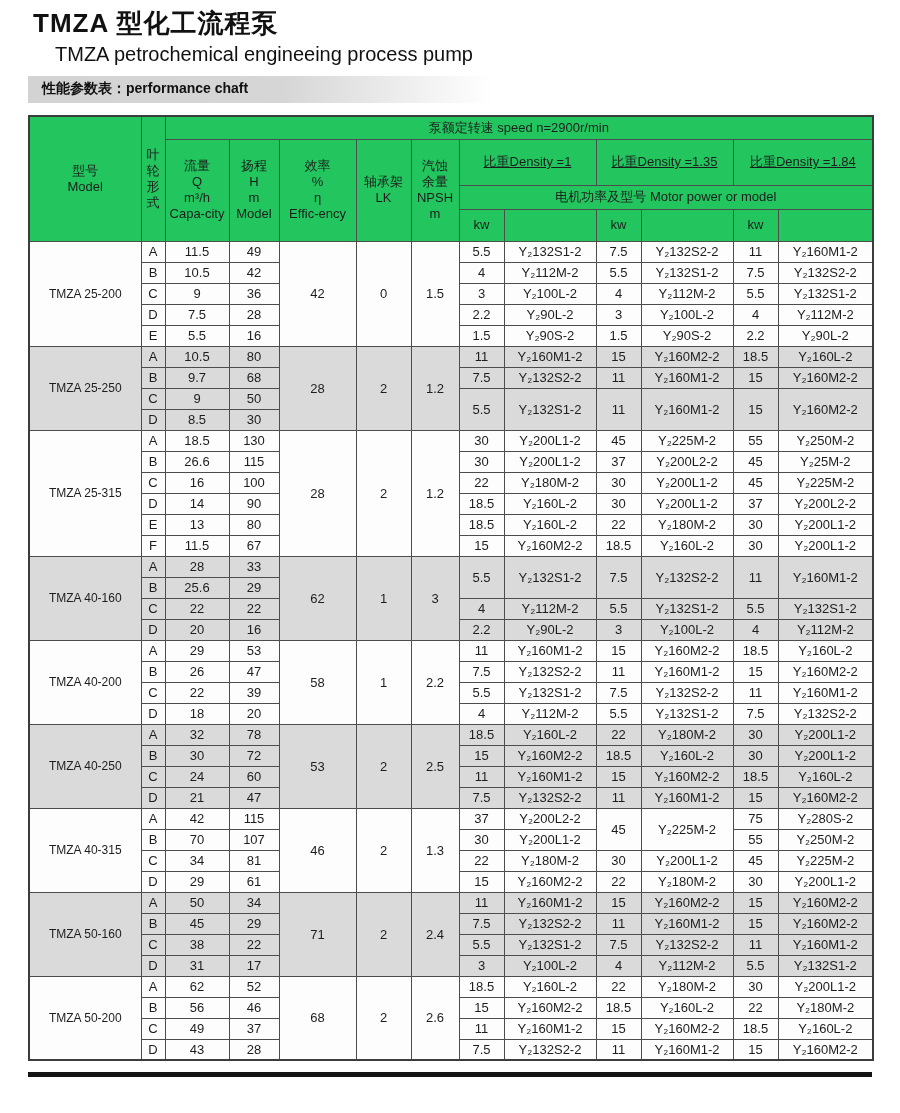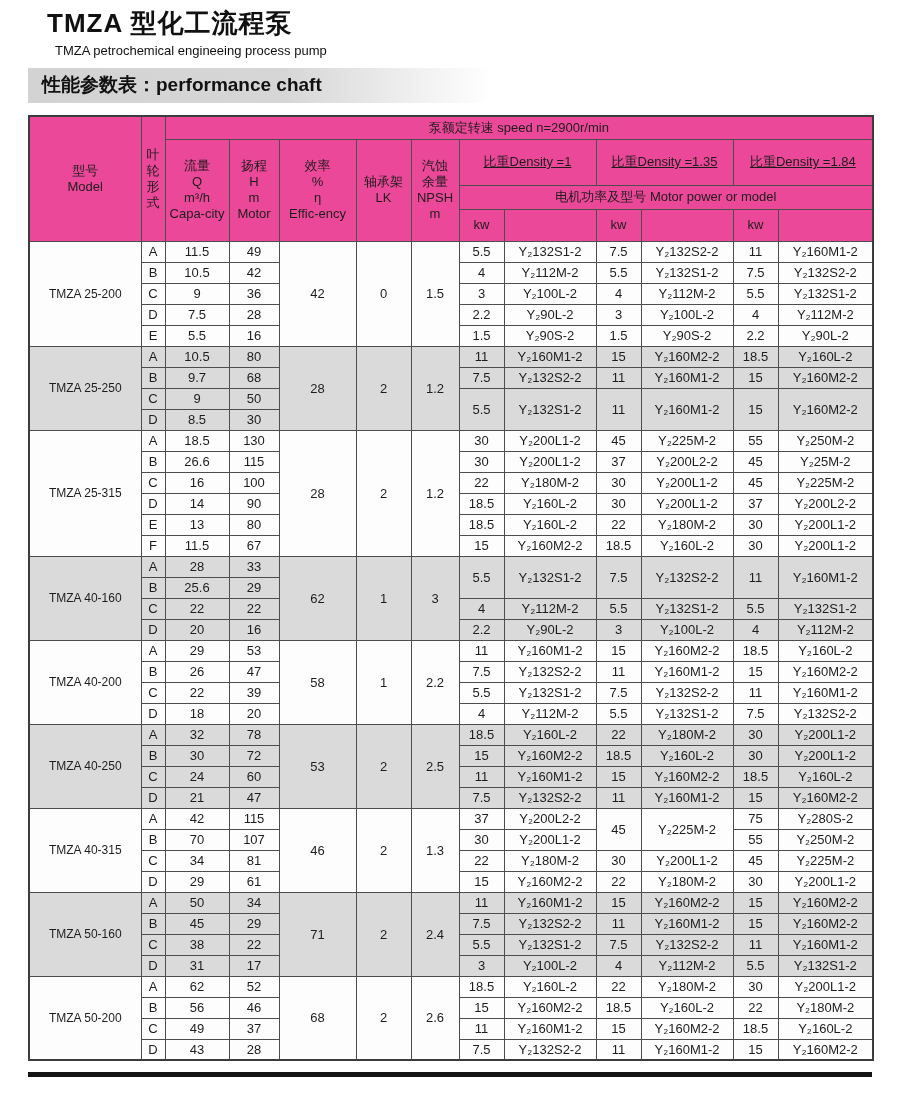--- a/index.html
+++ b/index.html
@@ -2,38 +2,38 @@
 <html><head>
 <meta charset="utf-8">
 <style>
   * { box-sizing: border-box; }
   html,body { margin:0; padding:0; }
   body {
     width:900px; height:1113px; background:#ffffff;
     font-family:"Liberation Sans","DejaVu Sans",sans-serif;
     color:#222;
   }
-  .title { margin:6px 0 0 47px; font-size:26px; font-weight:bold; letter-spacing:1px; color:#111; }
-  .subtitle { margin:2px 0 0 55px; font-size:13px; color:#111; }
+  .title { margin:6px 0 0 33px; font-size:26px; font-weight:bold; letter-spacing:1px; color:#111; }
+  .subtitle { margin:2px 0 0 55px; font-size:20px; color:#111; }
   .banner {
     margin:10px 0 0 28px; width:464px; padding:4px 0 5px 14px;
-    font-size:19px; font-weight:bold; color:#111;
+    font-size:14px; font-weight:bold; color:#111;
     background:linear-gradient(to right,#d3d3d3 0%,#d6d6d6 55%,#ffffff 100%);
   }
   table.perf {
     border-collapse:collapse; table-layout:fixed;
     margin:12px 0 0 28px; width:844px;
     border:2px solid #3c3c3c;
   }
   .perf th, .perf td {
     border:1px solid #4d4d4d; text-align:center; vertical-align:middle;
     padding:0; font-weight:normal; overflow:hidden;
   }
   .perf thead th {
-    background:#ec4899; font-size:13px; line-height:1.22;
+    background:#22c55e; font-size:13px; line-height:1.22;
     white-space:pre-line; color:#1d1d1d;
   }
   .th-speed { height:23px; font-size:13.5px; }
   .th-tall4 { }
   .th-density { height:46px; font-size:13.5px;text-decoration:underline; }
   .th-motor { height:24px; font-size:13.5px;margin-left:20px; }
   .th-kw { height:32px; font-size:12px; }
   .th-npsh { font-size:12px; }
   .perf tbody td { height:21px; font-size:13px; background:#fdfdfd; color:#1d1d1d; }
   .perf tbody tr.shaded td { background:#dadada; }
@@ -74,21 +74,21 @@
       <th colspan="11" class="th-speed">泵额定转速  speed n=2900r/min</th>
     </tr>
     <tr>
       <th rowspan="3" class="th-tall4">流量
 Q
 m³/h
 Capa-city</th>
       <th rowspan="3" class="th-tall4">扬程
 H
 m
-Motor</th>
+Model</th>
       <th rowspan="3" class="th-tall4">效率
 %
 η
 Effic-ency</th>
       <th rowspan="3" class="th-tall4">轴承架
 LK</th>
       <th rowspan="3" class="th-tall4 th-npsh">汽蚀
 余量
 NPSH
 m</th>

